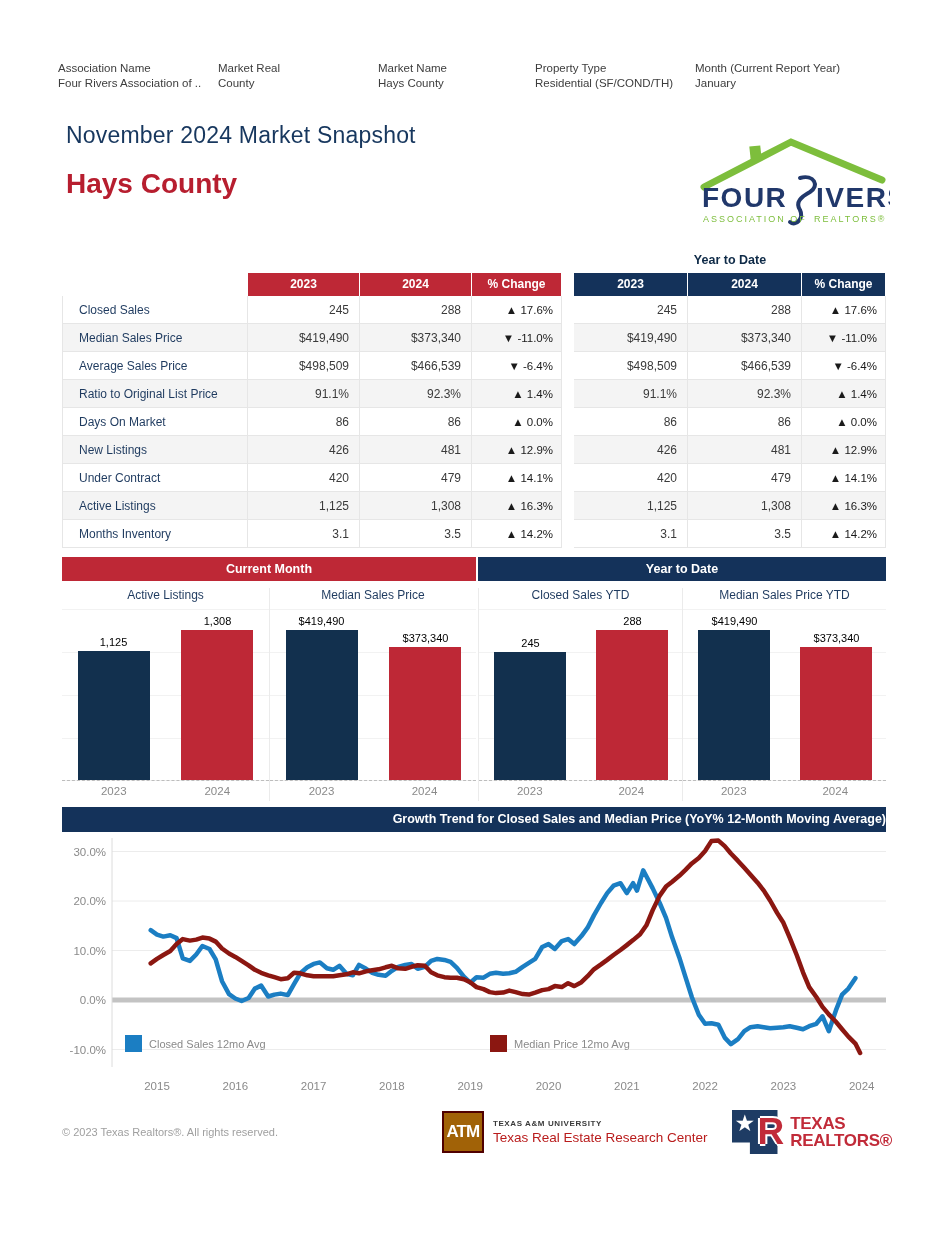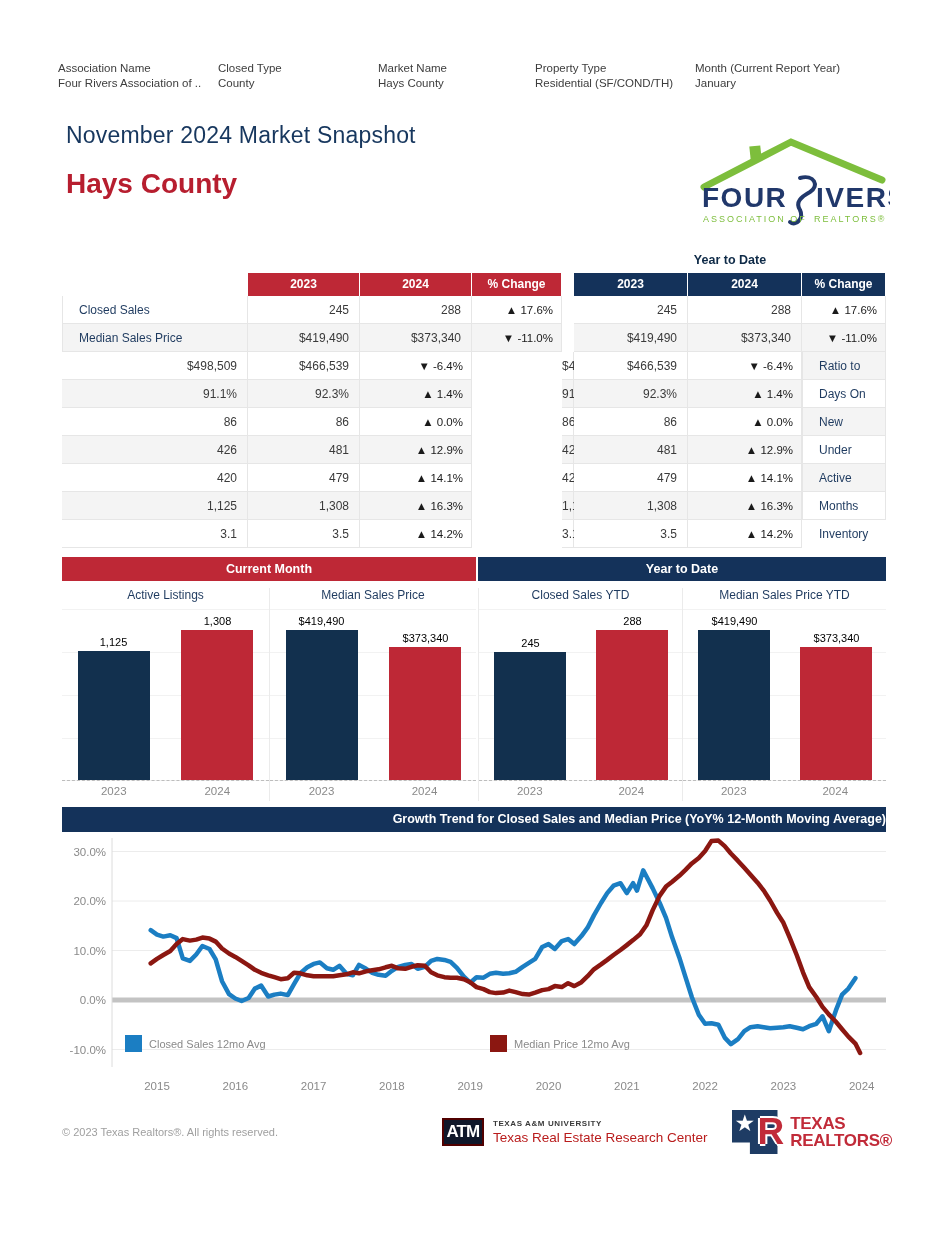--- a/index.html
+++ b/index.html
@@ -51,21 +51,21 @@
   .cats span{width:50%;text-align:center;font-size:11.5px;color:#8a8a8a}
 
   
   .linesec{position:absolute;top:807px;left:62px;width:824px}
   .lc-title{height:25px;line-height:25px;background:#14325A;color:#fff;text-align:right;font-weight:bold;font-size:12.5px}
 
   
   .footer{position:absolute;top:1110px;left:62px;width:830px;display:flex;align-items:center}
   .copy{font-size:11px;color:#9f9f9f;flex:1}
   .tamu{display:flex;align-items:center;margin-right:24px}
-  .tamu-box{width:42px;height:28px;background:#0f172a;color:#fff;display:flex;align-items:center;justify-content:center;
+  .tamu-box{width:42px;height:42px;background:#a16207;color:#fff;display:flex;align-items:center;justify-content:center;
             font-weight:bold;font-size:17px;letter-spacing:-1px;border:2px solid #500000;box-shadow:inset 0 0 0 2px #fff0}
   .tamu-text{margin-left:9px}
   .tamu-l1{font-size:8px;font-weight:bold;color:#3a3a3a;letter-spacing:.6px}
   .tamu-l2{font-size:13.5px;color:#b91c1c;margin-top:2px}
   .tr-logo{display:flex;align-items:center}
   .tr-flag{position:relative;width:46px;height:44px;background:#1E3C64;
            clip-path:polygon(0 0,100% 0,100% 100%,40% 100%,40% 74%,0 74%)}
   .tr-star{position:absolute;top:0px;left:3px;color:#fff;font-size:23px}
   .tr-r{position:relative;margin-left:-20px;font-size:37px;font-weight:bold;color:#C12B39;
         text-shadow:2px 0 0 #fff,-2px 0 0 #fff,0 2px 0 #fff,0 -2px 0 #fff;line-height:44px}
@@ -75,21 +75,21 @@
 <body>
 
 <div class="page">
 
   <div class="meta">
     <div>
       <div class="mlabel">Association Name</div>
       <div class="mvalue">Four Rivers Association of ..</div>
     </div>
     <div>
-      <div class="mlabel">Closed Type</div>
+      <div class="mlabel">Market Real</div>
       <div class="mvalue">County</div>
     </div>
     <div>
       <div class="mlabel">Market Name</div>
       <div class="mvalue">Hays County</div>
     </div>
     <div>
       <div class="mlabel">Property Type</div>
       <div class="mvalue">Residential (SF/COND/TH)</div>
     </div>
@@ -134,20 +134,21 @@
         <div class="c num">288</div>
         <div class="c chg">▲ 17.6%</div>
         <div class="c lbl alt">Median Sales Price</div>
         <div class="c num alt">$419,490</div>
         <div class="c num alt">$373,340</div>
         <div class="c chg alt">▼ -11.0%</div>
         <div class="sp"></div>
         <div class="c num alt">$419,490</div>
         <div class="c num alt">$373,340</div>
         <div class="c chg alt">▼ -11.0%</div>
+        <div class="c lbl">Average Sales Price</div>
         <div class="c num">$498,509</div>
         <div class="c num">$466,539</div>
         <div class="c chg">▼ -6.4%</div>
         <div class="sp"></div>
         <div class="c num">$498,509</div>
         <div class="c num">$466,539</div>
         <div class="c chg">▼ -6.4%</div>
         <div class="c lbl alt">Ratio to Original List Price</div>
         <div class="c num alt">91.1%</div>
         <div class="c num alt">92.3%</div>

